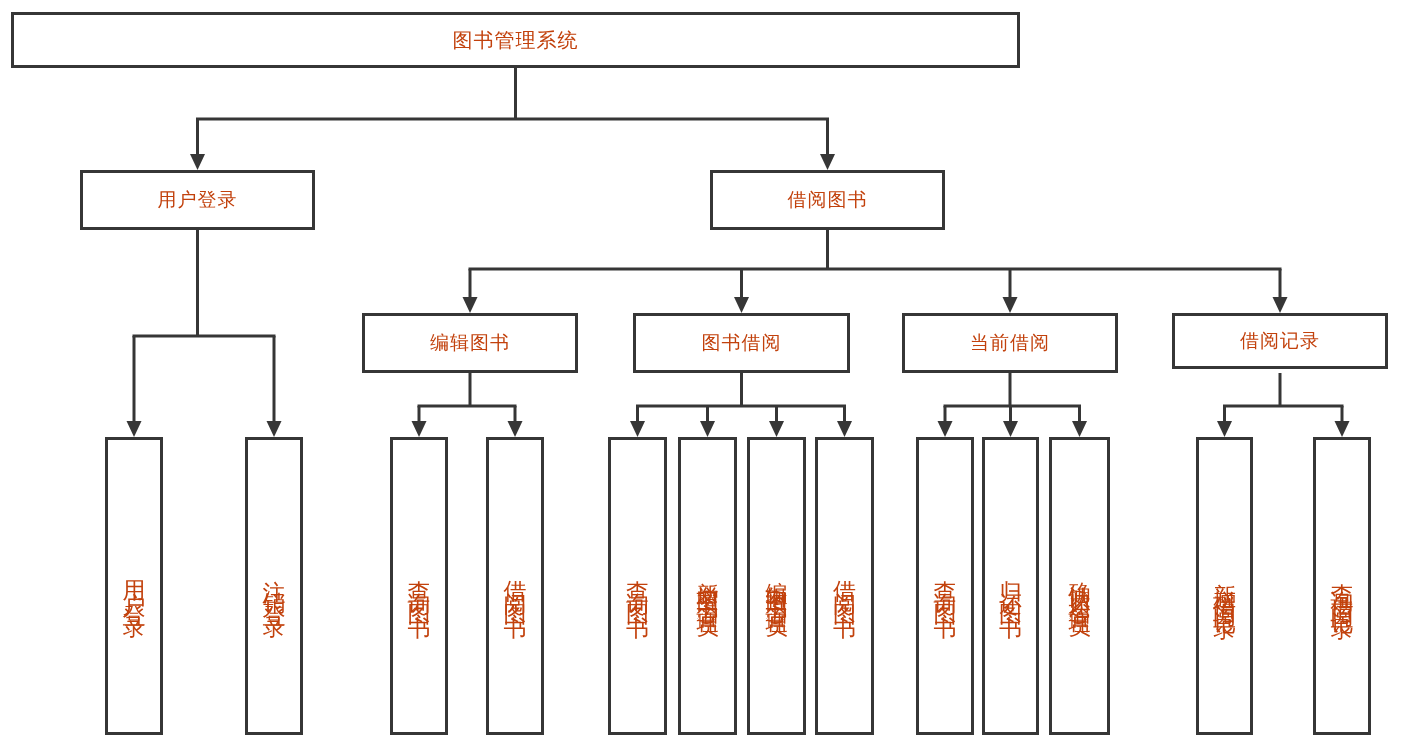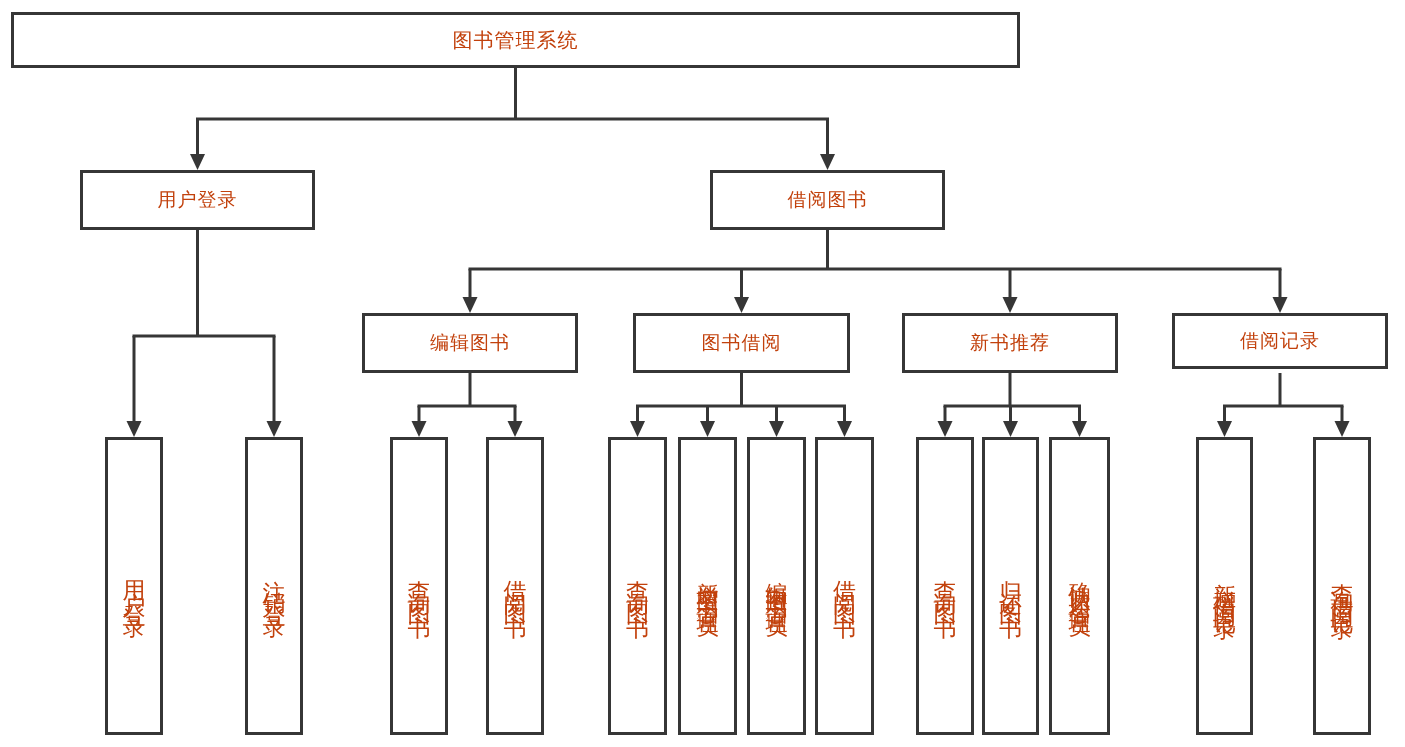--- a/index.html
+++ b/index.html
@@ -158,21 +158,21 @@
     <span>借阅图书</span>
   </div>
 
   <div class="box box--branch" style="left:362px; top:313px; width:216px; height:60px;">
     <span>编辑图书</span>
   </div>
   <div class="box box--branch" style="left:633px; top:313px; width:217px; height:60px;font-family:Liberation Mono, monospace;">
     <span>图书借阅</span>
   </div>
   <div class="box box--branch" style="left:902px; top:313px; width:216px; height:60px;">
-    <span>新书推荐</span>
+    <span>当前借阅</span>
   </div>
   <div class="box box--branch" style="left:1172px; top:313px; width:216px; height:56px;">
     <span>借阅记录</span>
   </div>
 
   <div class="box box--leaf" style="left:105px; top:437px; width:58px; height:298px;">
     <span>用户登录</span>
   </div>
   <div class="box box--leaf" style="left:245px; top:437px; width:58px; height:298px;">
     <span>注销登录</span>

